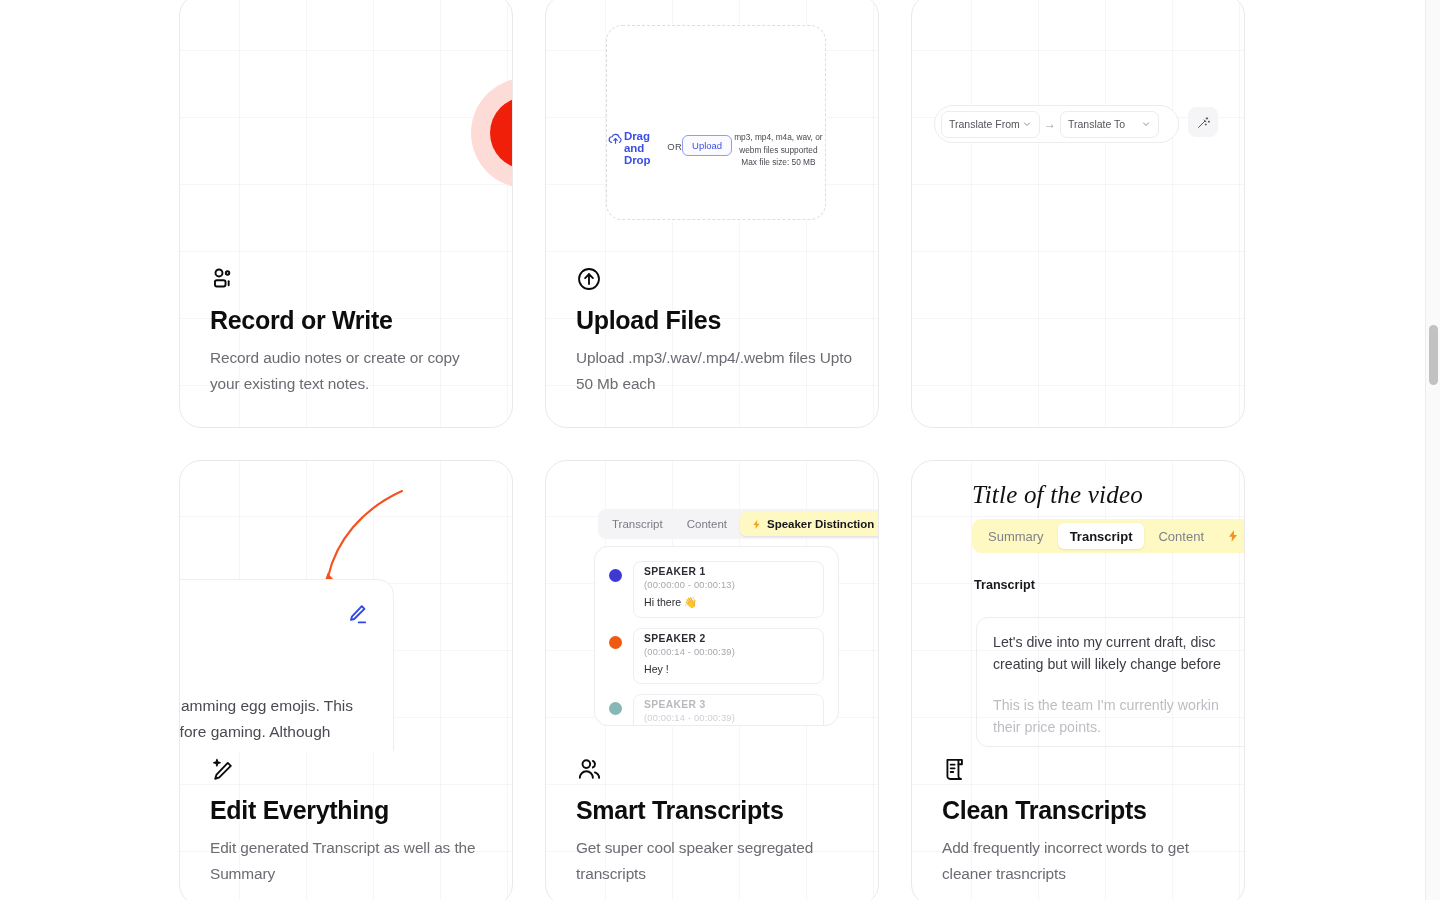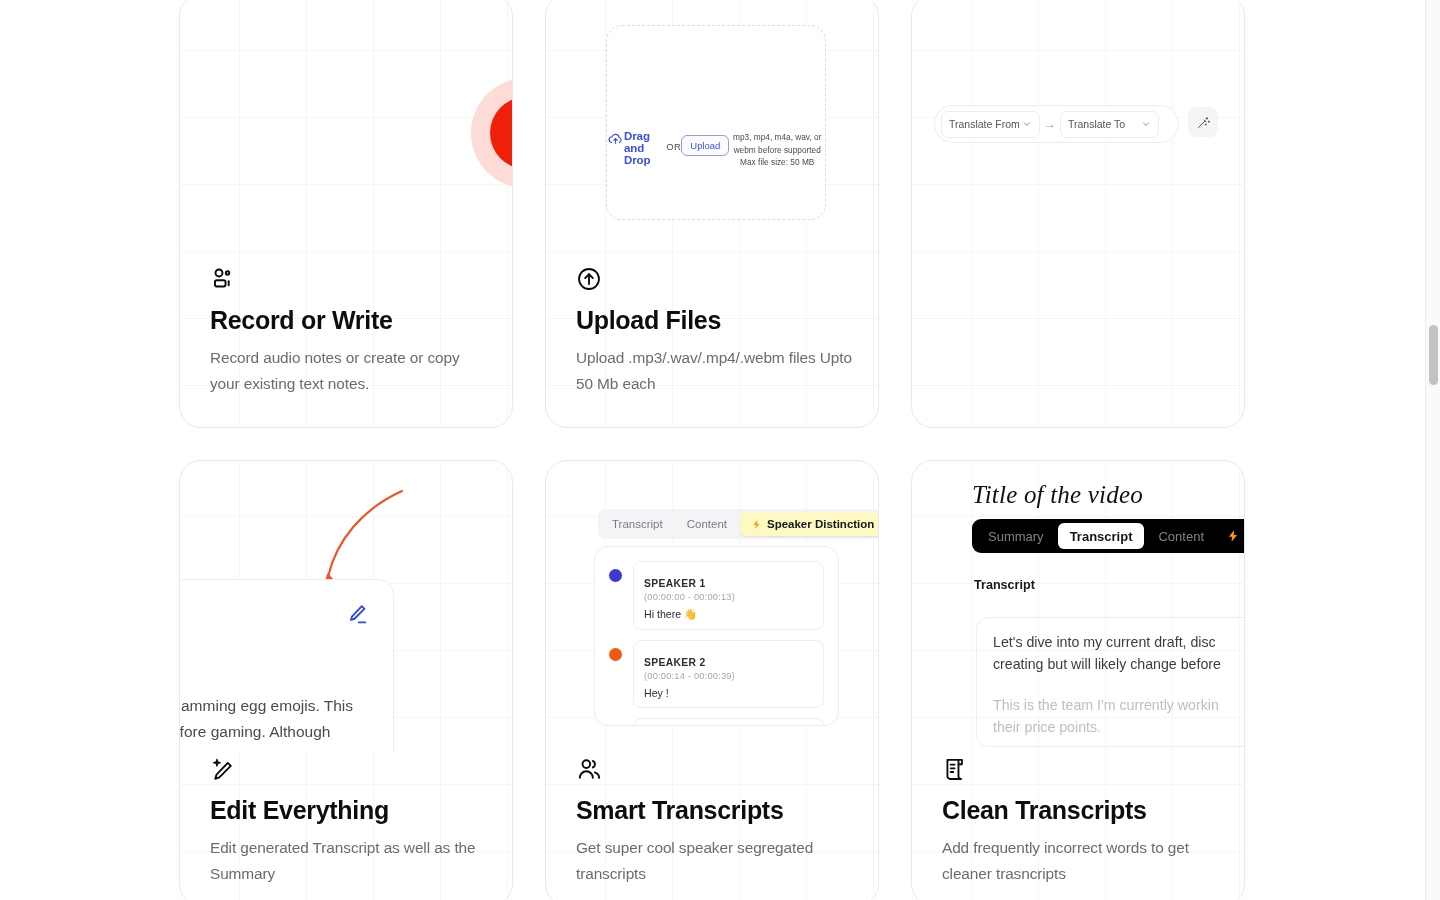--- a/index.html
+++ b/index.html
@@ -130,37 +130,37 @@
                    box-shadow:0 1px 2px rgba(0,0,0,.09); gap:5px; }
   .sp-list {
     position:absolute; left:48px; top:85px; width:245px; height:180px;
     background:#fff; border:1px solid #ededf0; border-radius:14px;
     overflow:hidden; padding:14px 0 0 0;
   }
   .sp-row { position:relative; display:flex; gap:11px; padding:0 14px 10px 14px; }
   .sp-dot { width:13px; height:13px; border-radius:50%; flex:none; margin-top:8px; }
   .sp-bubble {
     flex:1; border:1px solid #ededf0; border-radius:8px;
-    padding:16px 10px 8px 10px;
+    padding:4px 10px 8px 10px;
   }
   .sp-name { font-size:10.3px; font-weight:bold; color:#2b2b32; letter-spacing:0.35px; }
   .sp-time { margin-top:3px; font-size:9.3px; color:#a6a6ae; letter-spacing:0.2px; }
   .sp-text { margin-top:6px; font-size:10.6px; color:#2b2b32; }
   .sp-row.faded .sp-name { color:#b9b9c0; }
   .sp-row.faded .sp-time { color:#cfcfd5; }
 
   
   .ct-title {
     position:absolute; left:60px; top:20px;
     font-family:"Liberation Serif", serif;
     font-style:italic; font-size:25px; color:#101014; letter-spacing:0.2px;
   }
   .ct-tabs {
     position:absolute; left:60px; top:58px;
-    height:34px; background:#000000; border-radius:9px;
+    height:34px; background:#fef9c3; border-radius:9px;
     display:flex; align-items:center; padding:4px; gap:2px;
   }
   .ct-tab { height:26px; padding:0 12px; display:flex; align-items:center;
             font-size:13px; color:#81818a; border-radius:6px; white-space:nowrap; }
   .ct-tab.active { background:#fff; color:#15151a; font-weight:bold;
                    box-shadow:0 1px 2px rgba(0,0,0,.09); }
   .ct-bolt { padding:0 8px; display:flex; align-items:center; }
   .ct-label { position:absolute; left:62px; top:117px; font-size:12.6px; font-weight:bold; color:#18181d; }
   .ct-box {
     position:absolute; left:64px; top:156px; width:300px; height:130px;
@@ -220,21 +220,21 @@
             <svg width="17" height="17" viewBox="0 0 24 24" fill="none" stroke="#3b4fe4" stroke-width="1.7" stroke-linecap="round" stroke-linejoin="round">
               <path d="M6.5 17.5a4 4 0 0 1 .6-7.96 5.2 5.2 0 0 1 10 1.1 3.6 3.6 0 0 1 .4 6.86"></path>
               <line x1="12" y1="18.6" x2="12" y2="12.2"></line>
               <polyline points="9.6,14.6 12,12.2 14.4,14.6"></polyline>
             </svg>
           </div>
           <div class="upl-dd">Drag and Drop</div>
           <div class="upl-or">OR</div>
           <div class="upl-btn">Upload</div>
           <div class="upl-note">
-            <div>mp3, mp4, m4a, wav, or webm before supported</div>
+            <div>mp3, mp4, m4a, wav, or webm files supported</div>
             <div>Max file size: 50 MB</div>
           </div>
         </div>
       </div>
       <div class="card-body" style="top:268px;">
         <div class="card-icon">
           <svg width="26" height="26" viewBox="0 0 24 24" fill="none" stroke="#0a0a0a" stroke-width="1.7" stroke-linecap="round" stroke-linejoin="round">
             <circle cx="12" cy="12" r="9.2"></circle>
             <line x1="12" y1="16.6" x2="12" y2="7.6"></line>
             <polyline points="8.4,11.2 12,7.6 15.6,11.2"></polyline>

